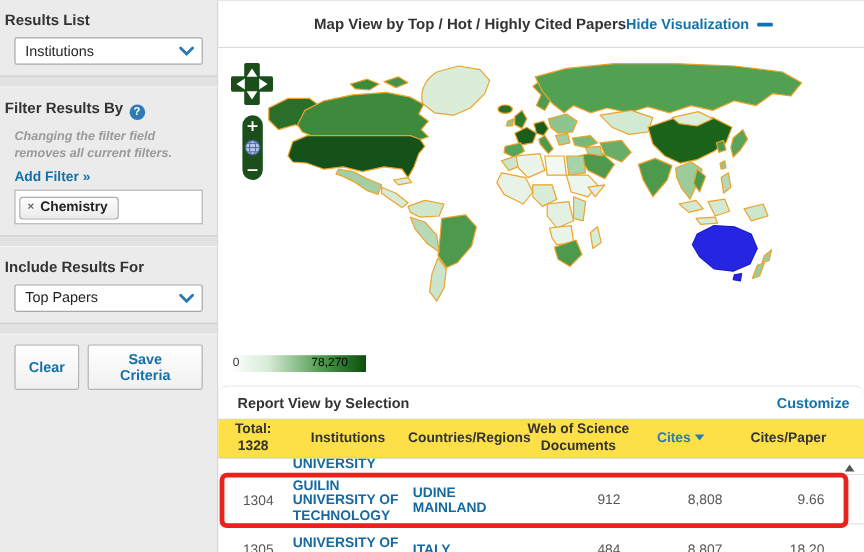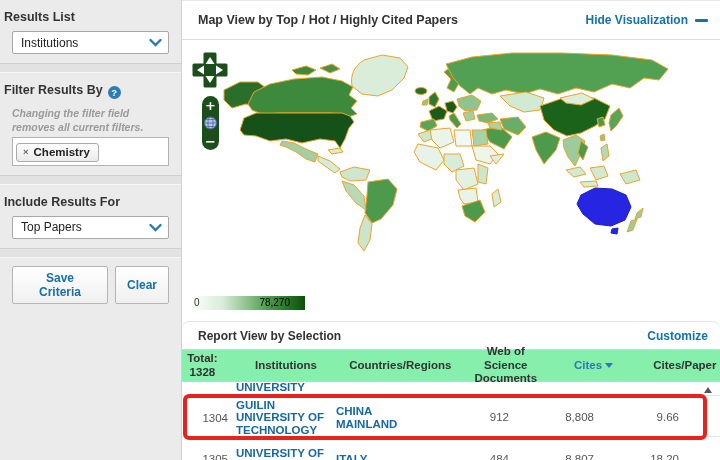--- a/index.html
+++ b/index.html
@@ -29,58 +29,58 @@
          border-radius:3px; background:linear-gradient(#fdfdfd,#ebebeb);
          padding:2px 8px 3px 6px; font-size:11.5px; color:#222; font-weight:bold; cursor:pointer; }
   .tag-x { color:#666; font-size:9.5px; font-weight:bold; }
   .sb-buttons { padding:8px 12px; display:flex; gap:7px; }
   .btn { background:linear-gradient(#ffffff,#f0f0f0); border:1px solid #b5b5b5; border-radius:2px;
          color:#1470a8; font-weight:bold; font-size:12px; padding:4px 11px; cursor:pointer; }
 
   
   .main { position:absolute; left:182px; top:0; width:538px; height:460px; background:#fff; }
   .map-header { height:40px; border-top:1px solid #e8e8e8; border-bottom:1px solid #dcdcdc;
-                display:flex; align-items:center; justify-content:space-between; padding:0 12px 0 16px; }
+                display:flex; align-items:center; justify-content:center; padding:0 12px 0 16px; }
   .map-title { font-size:12.5px; font-weight:bold; color:#333; }
   .hide-link { font-size:12px; font-weight:bold; color:#1173ab; display:flex; align-items:center;
                gap:7px; cursor:pointer; }
   .minus-icon { width:13px; height:3px; background:#1173ab; border-radius:1px; }
 
   .map-area { position:relative; height:281px; overflow:hidden; background:#fff; }
   svg.world { position:absolute; left:0; top:2px; }
   .zoom-controls { position:absolute; left:8px; top:12px; cursor:pointer; }
 
   .legend { position:absolute; left:9px; top:256px; width:114px; height:14px;
             background:linear-gradient(90deg,#ffffff 0%, #d8ecd8 28%, #4d9a4d 68%, #0a4f0a 100%); }
   .legend-min { position:absolute; left:3px; top:1px; font-size:10px; color:#333; }
   .legend-max { position:absolute; right:15px; top:1px; font-size:10px; color:#000; }
 
   .report-header { height:28px; border-top:1px solid #e2e2e2; display:flex; align-items:center;
                    justify-content:space-between; padding:0 12px 0 16px;border-radius:8px; }
   .report-title { font-size:12px; font-weight:bold; color:#333; }
   .customize { font-size:12px; font-weight:bold; color:#1173ab; cursor:pointer; }
 
-  .thead { height:33px; background:#86efac; border-top:1px solid #d6d6d6; border-bottom:1px solid #cfcfcf;
-           display:flex; align-items:center; font-size:11.5px; font-weight:bold; color:#333;gap:28px; }
+  .thead { height:33px; background:#fde047; border-top:1px solid #d6d6d6; border-bottom:1px solid #cfcfcf;
+           display:flex; align-items:center; font-size:11.5px; font-weight:bold; color:#333; }
   .th { text-align:center; line-height:1.2; }
   .th-rank { width:58px; }
   .th-inst { width:100px; }
   .th-country { width:97px; }
   .th-docs { width:90px; }
   .th-cites { width:80px; color:#2a7ab5; cursor:pointer; }
   .th-cpp { width:100px; }
   .sort-arrow { display:inline-block; width:0; height:0; border-left:4px solid transparent;
                 border-right:4px solid transparent; border-top:5px solid #2a7ab5;
                 vertical-align:1px; margin-left:3px; }
 
   .tbody { position:relative; height:77px; }
   .row { display:flex; align-items:center; border-bottom:1px solid #e3e3e3;
          font-size:11.5px; line-height:12.3px; }
   .c-rank { width:46px; text-align:right; color:#555; padding-top:1px; }
-  .c-inst { width:92px; margin-left:8px; color:#1668a0; font-weight:bold; }
+  .c-inst { width:92px; margin-left:16px; color:#1668a0; font-weight:bold; }
   .c-country { width:92px; margin-left:8px; color:#1668a0; font-weight:bold; }
   .c-docs { width:81px; text-align:right; color:#555; }
   .c-cites { width:85px; text-align:right; color:#555; }
   .c-cpp { width:85px; text-align:right; color:#555; }
   .row-partial { height:14px; overflow:hidden; align-items:flex-end; }
   .row-partial .c-inst { padding-bottom:2px; }
   .row-main { height:41px; padding-top:3px; }
   .row-last { height:40px; padding-top:5px; }
 
   .scroll-up-arrow { position:absolute; right:8px; top:5px; width:0; height:0;
@@ -103,42 +103,43 @@
           <polyline points="1.5,2 6.5,7 11.5,2" stroke="#2a7ab5" stroke-width="2.4" fill="none" stroke-linecap="round"></polyline>
         </svg>
     </div>
 
     <div class="sb-divider"></div>
 
     <div class="sb-title">
       <span>Filter Results By</span><span class="help-circle">?</span>
     </div>
     <div class="note">Changing the filter field removes all current filters.</div>
+    <span class="add-filter">Add Filter »</span>
     <div class="tag-box">
       <span class="tag">
         <span class="tag-x">×</span>
         <span>Chemistry</span>
       </span>
     </div>
 
     <div class="sb-divider"></div>
 
     <div class="sb-title">Include Results For</div>
     <div class="dropdown">
       <span>Top Papers</span>
       <svg class="chev" width="13" height="9" viewBox="0 0 13 9">
           <polyline points="1.5,2 6.5,7 11.5,2" stroke="#2a7ab5" stroke-width="2.4" fill="none" stroke-linecap="round"></polyline>
         </svg>
     </div>
 
     <div class="sb-divider"></div>
 
     <div class="sb-buttons">
+      <button class="btn">Clear</button>
       <button class="btn">Save Criteria</button>
-      <button class="btn">Clear</button>
     </div>
   </div>
 
   <div class="main">
 
     <div class="map-header">
       <div class="map-title">Map View by Top / Hot / Highly Cited Papers</div>
       <div class="hide-link">
         <span>Hide Visualization</span>
         <span class="minus-icon"></span>
@@ -271,21 +272,21 @@
       <div class="scroll-up-arrow"></div>
 
       <div class="row row-partial">
         <div class="c-rank"></div>
         <div class="c-inst">UNIVERSITY</div>
       </div>
 
       <div class="row row-main">
         <div class="c-rank">1304</div>
         <div class="c-inst">GUILIN UNIVERSITY OF TECHNOLOGY</div>
-        <div class="c-country">CHINA MAINLAND</div>
+        <div class="c-country">UDINE MAINLAND</div>
         <div class="c-docs">912</div>
         <div class="c-cites">8,808</div>
         <div class="c-cpp">9.66</div>
       </div>
 
       <div class="row row-last">
         <div class="c-rank">1305</div>
         <div class="c-inst">UNIVERSITY OF UDINE</div>
         <div class="c-country">ITALY</div>
         <div class="c-docs">484</div>

